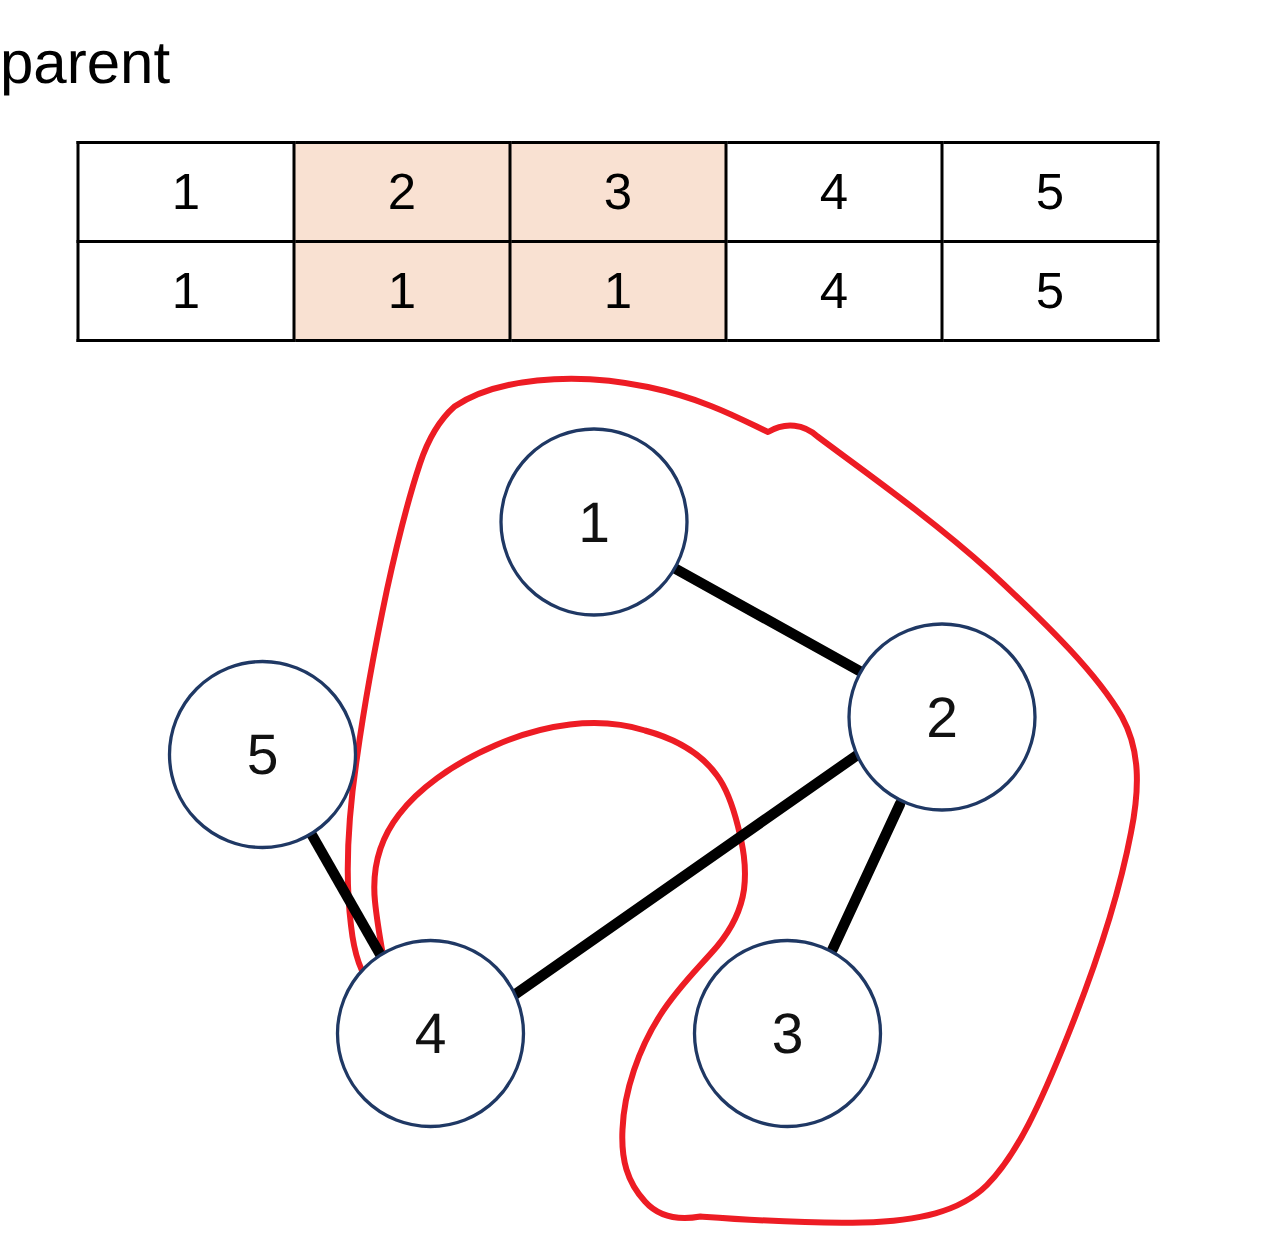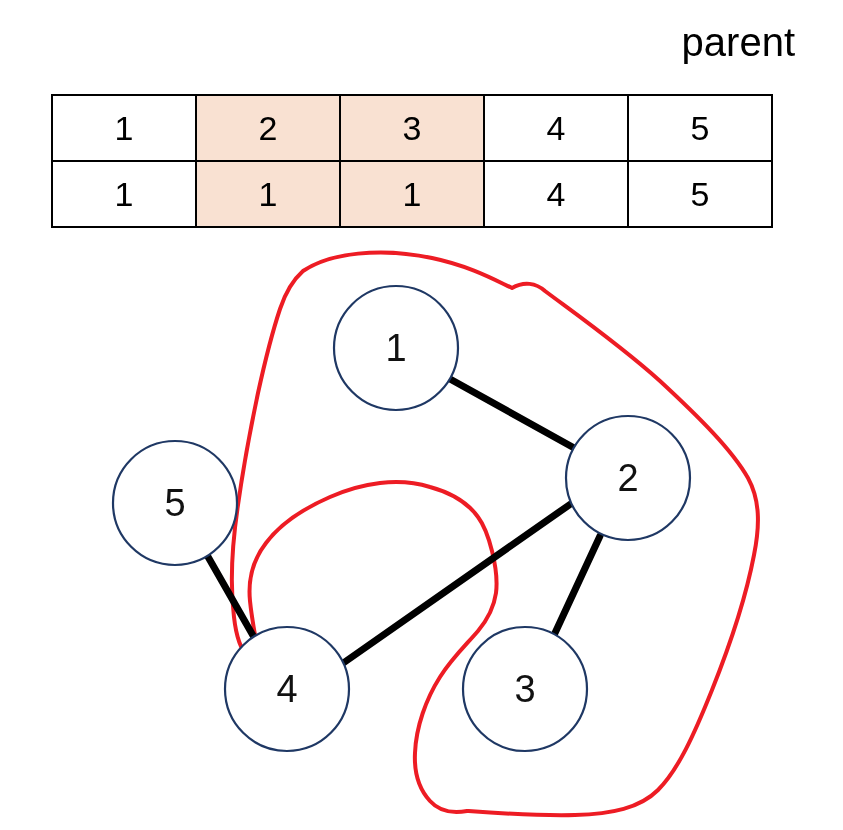--- a/index.html
+++ b/index.html
@@ -19,21 +19,21 @@
     width: 843px;
     height: 830px;
     background: #ffffff;
   }
   
   .page-title {
     position: absolute;
     left: 0;
     top: 20px;
     width: 795px;
-    text-align: right;
+    text-align: left;
     font-size: 40px;
     line-height: 44px;
     color: #000000;
     font-family: "Liberation Sans", sans-serif;
     font-weight: 400;
     white-space: pre;
   }
   
   .parent-table {
     position: absolute;

